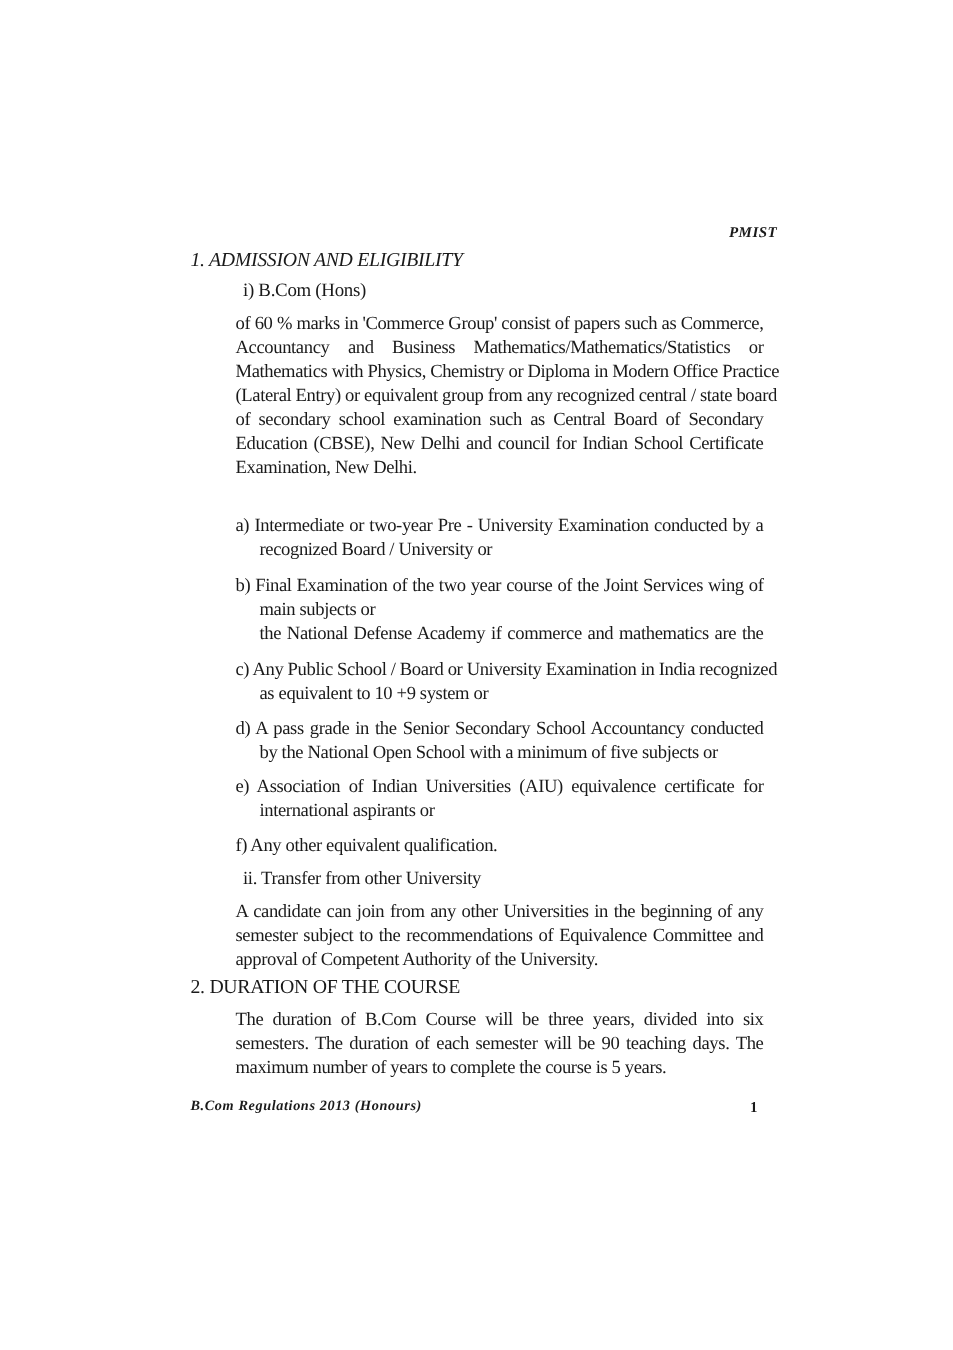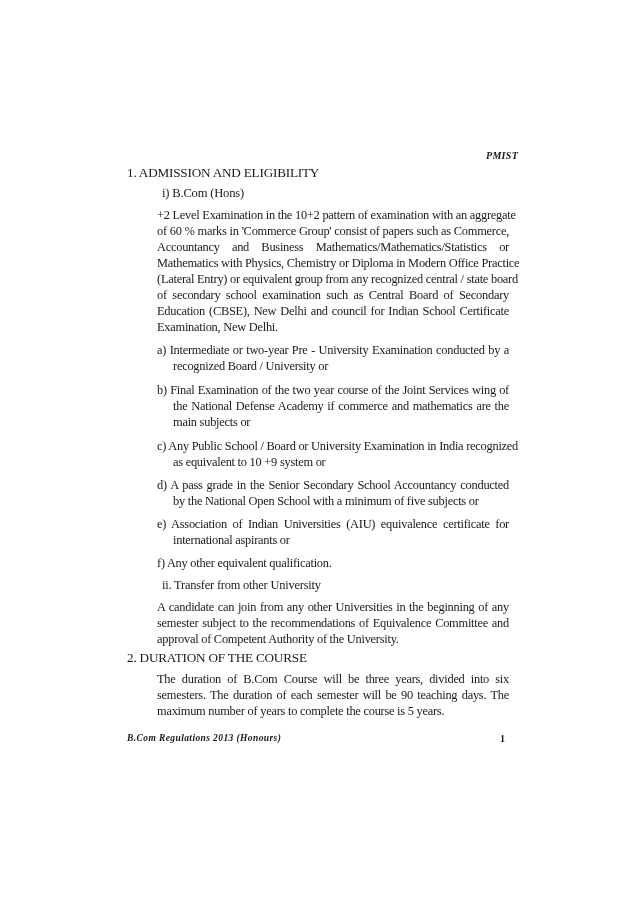--- a/index.html
+++ b/index.html
@@ -15,43 +15,42 @@
   .item { font-size: 12.4px; left: 157px; width: 352px; line-height: 16px; letter-spacing: -0.25px; }
   .item .line.indent { padding-left: 16px; }
   .footer-left { left: 127px; top: 733px; font-size: 9.5px; font-weight: bold; font-style: italic; letter-spacing: 0.4px; }
   .footer-right { left: 500px; top: 733px; font-size: 10px; font-weight: bold; }
 </style>
 </head>
 <body>
 
 <div class="abs header-right">PMIST</div>
 
-<div class="abs h1" style="top:165px;">1. ADMISSION AND ELIGIBILITY</div>
+<div class="abs h1" style="top:165px;font-style:italic;">1. ADMISSION AND ELIGIBILITY</div>
 <div class="abs h2" style="top:186px;">i) B.Com (Hons)</div>
 
 <div class="abs body" style="top:207px;">
-  <span class="line just">+2 Level Examination in the 10+2 pattern of examination with an aggregate</span>
   <span class="line just">of 60 % marks in 'Commerce Group' consist of papers such as Commerce,</span>
   <span class="line just">Accountancy and Business Mathematics/Mathematics/Statistics or</span>
   <span class="line just">Mathematics with Physics, Chemistry or Diploma in Modern Office Practice</span>
   <span class="line just">(Lateral Entry) or equivalent group from any recognized central / state board</span>
   <span class="line just">of secondary school examination such as Central Board of Secondary</span>
   <span class="line just">Education (CBSE), New Delhi and council for Indian School Certificate</span>
   <span class="line">Examination, New Delhi.</span>
 </div>
 
 <div class="abs item" style="top:342px;">
   <span class="line just">a)  Intermediate or two-year Pre - University Examination conducted by a</span>
   <span class="line indent">recognized Board / University or</span>
 </div>
 
 <div class="abs item" style="top:382px;">
   <span class="line just">b) Final Examination of the two year course of the Joint Services wing of</span>
+  <span class="line indent">main subjects or</span>
   <span class="line indent just" style="width:336px;">the National Defense Academy if commerce and mathematics are the</span>
-  <span class="line indent">main subjects or</span>
 </div>
 
 <div class="abs item" style="top:438px;">
   <span class="line just">c)  Any Public School / Board or University Examination in India recognized</span>
   <span class="line indent">as equivalent to 10 +9 system or</span>
 </div>
 
 <div class="abs item" style="top:477px;">
   <span class="line just">d)  A pass grade in the Senior Secondary School Accountancy conducted</span>
   <span class="line indent">by the National Open School with a minimum of five subjects or</span>

